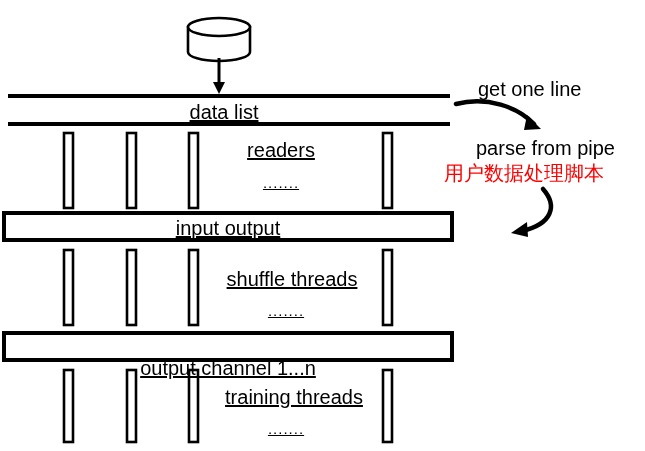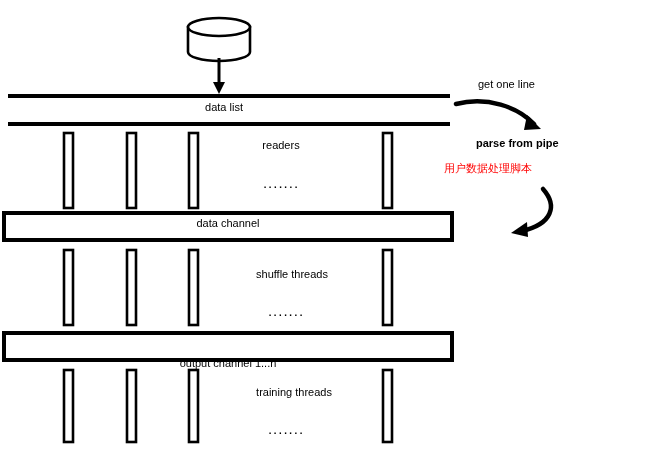--- a/index.html
+++ b/index.html
@@ -20,39 +20,40 @@
   #svg-layer {
     position: absolute;
     left: 0;
     top: 0;
     width: 645px;
     height: 451px;
   }
   .lbl {
     position: absolute;
     color: #000000;
-    font-size: 11px;
+    font-size: 20px;
     line-height: 1;
     white-space: nowrap;
     font-family: "Liberation Sans", "DejaVu Sans", sans-serif;
   }
   .lbl-red {
     color: #ff0000;
   }
   .dots {
     position: absolute;
     color: #000000;
     font-size: 15px;
     letter-spacing: 1px;
     line-height: 1;
     white-space: nowrap;
     font-family: "Liberation Sans", "DejaVu Sans", sans-serif;
   }
   .center-x {
     transform: translateX(-50%);
+    text-decoration: underline;
   }
 </style>
 </head>
 <body>
 
 <div id="canvas">
 
   <svg id="svg-layer" viewBox="0 0 645 451">
 
     <g>
@@ -110,31 +111,31 @@
     </g>
 
   </svg>
 
   <div class="lbl center-x" style="left:224px; top:102px;">data list</div>
 
   <div class="lbl center-x" style="left:281px; top:140px;text-align:right;">readers</div>
 
   <div class="dots center-x" style="left:281px; top:175px;">.......</div>
 
-  <div class="lbl center-x" style="left:228px; top:218px;">data channel</div>
+  <div class="lbl center-x" style="left:228px; top:218px;">input output</div>
 
   <div class="lbl center-x" style="left:292px; top:269px;">shuffle threads</div>
 
   <div class="dots center-x" style="left:286px; top:303px;">.......</div>
 
   <div class="lbl center-x" style="left:228px; top:338px;margin-top:20px;">output channel 1...n</div>
 
   <div class="lbl center-x" style="left:294px; top:387px;text-align:center;">training threads</div>
 
   <div class="dots center-x" style="left:286px; top:421px;">.......</div>
 
   <div class="lbl" style="left:478px; top:79px;">get one line</div>
 
-  <div class="lbl" style="left:476px; top:138px;font-weight:bold;">parse from pipe</div>
+  <div class="lbl" style="left:476px; top:138px;">parse from pipe</div>
 
   <div class="lbl lbl-red" style="left:444px; top:163px;">用户数据处理脚本</div>
 
 </div>
 
 </body></html>

